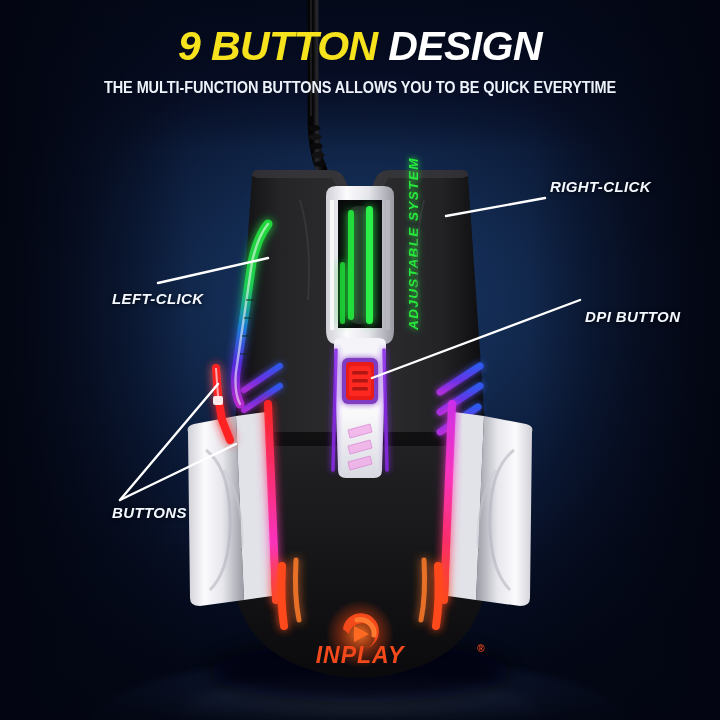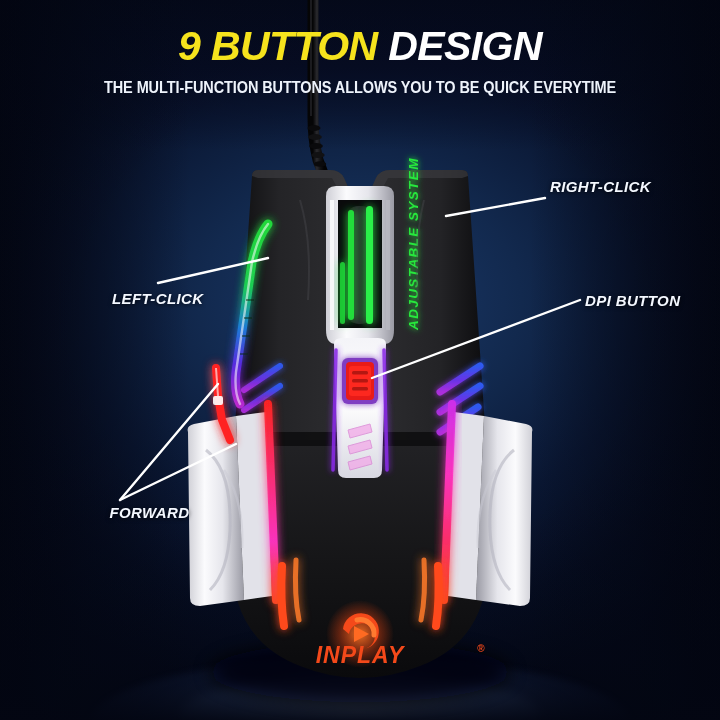--- a/index.html
+++ b/index.html
@@ -76,21 +76,21 @@
   .lbl {
     position:absolute; z-index:40;
     color:#f4f8ff; font-weight:bold; font-style:italic;
     font-size:15px; letter-spacing:.4px; white-space:nowrap;
     text-shadow:0 1px 4px rgba(0,0,0,.75);
   }
   .lbl-multi { line-height:1.38; text-align:center; white-space:normal; }
 
   #lbl-left   { left:112px; top:290px; }
   #lbl-right  { left:550px; top:178px; }
-  #lbl-dpi    { left:585px; top:292px; }
+  #lbl-dpi    { left:585px; top:308px; }
   #lbl-fb     { left:62px;  top:503px; width:175px; }
 
   
   #leaders { position:absolute; inset:0; z-index:35; pointer-events:none; }
 </style>
 </head>
 <body>
 
 <div id="bg">
   <div class="bg-base"></div>
@@ -375,14 +375,14 @@
     <line x1="580" y1="300" x2="372" y2="378"></line>
     <line x1="120" y1="500" x2="218" y2="384"></line>
     <line x1="120" y1="500" x2="236" y2="444"></line>
   </g>
 </svg>
 
 <div class="lbl" id="lbl-left">LEFT-CLICK</div>
 <div class="lbl" id="lbl-right">RIGHT-CLICK</div>
 <div class="lbl" id="lbl-dpi">DPI BUTTON</div>
 <div class="lbl lbl-multi" id="lbl-fb">
-  <div>FORWARD</div>
+  <div>BUTTONS</div>
 </div>
 
 </body></html>

